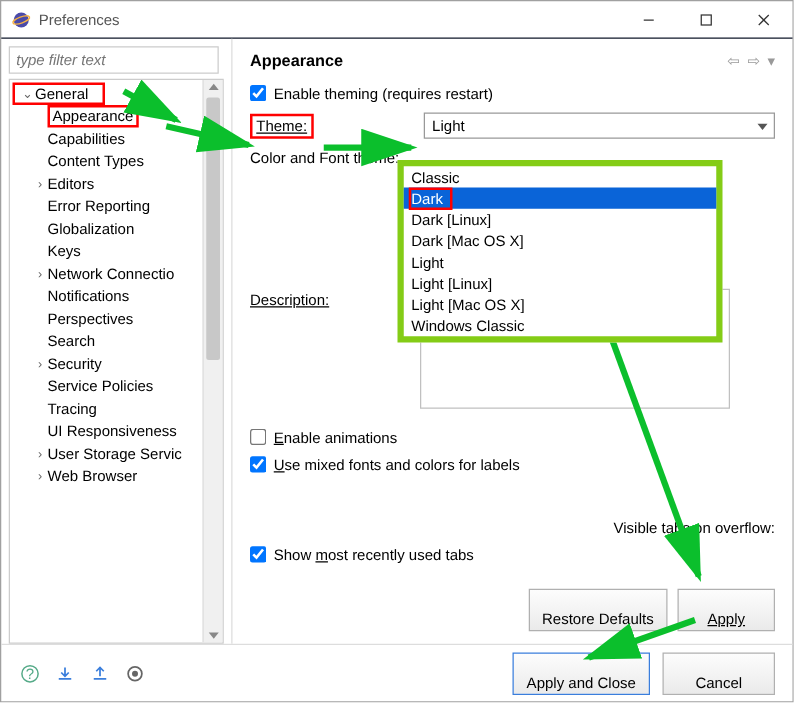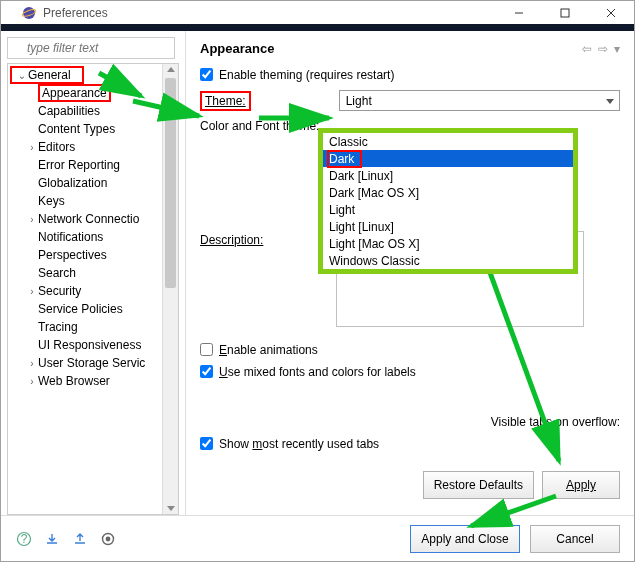--- a/index.html
+++ b/index.html
@@ -1,26 +1,26 @@
 <!DOCTYPE html>
 <html><head>
 <meta charset="utf-8">
 <style>
   * { box-sizing: border-box; font-family: "Segoe UI", Tahoma, sans-serif; font-size: 12px; }
   body { margin: 0; background: #fff; }
   .window { width: 635px; height: 562px; border: 1px solid #a0a0a0; background: #fff; display: flex; flex-direction: column; position: relative; }
-  .titlebar { height: 30px; display: flex; align-items: center; padding: 0 0 0 20px; border-bottom: 7px solid #0f172a; }
+  .titlebar { height: 30px; display: flex; align-items: center; padding: 0 0 0 8px; border-bottom: 1px solid #0f172a; }
   .titlebar-icon { width: 16px; height: 16px; margin-right: 6px; }
   .titlebar-title { flex: 1; color: #555; }
   .titlebar-btns { display: flex; }
   .titlebar-btn { width: 46px; height: 29px; display: flex; align-items: center; justify-content: center; color: #333; }
   .body { flex: 1; display: flex; flex-direction: column; }
   .content-row { flex: 1; display: flex; min-height: 0; }
   .left { width: 185px; border-right: 1px solid #ddd; display: flex; flex-direction: column; padding: 6px 0 0 6px; }
-  .filter { width: 168px; height: 22px; border: 1px solid #ccc; padding: 2px 19px; color: #888; font-style: italic; margin-bottom: 4px; }
+  .filter { width: 168px; height: 22px; border: 1px solid #ccc; padding: 2px 5px; color: #888; font-style: italic; margin-bottom: 4px; }
   .tree-wrap { flex: 1; border: 1px solid #ccc; overflow: hidden; position: relative; background: #fff; width: 172px; }
   .tree { padding: 2px 0 2px 2px; }
   .tree-item { display: flex; align-items: center; height: 18px; padding-left: 4px; white-space: nowrap; color: #000; }
   .tree-arrow { width: 12px; display: inline-block; text-align: center; color: #666; font-size: 10px; }
   .indent1 { padding-left: 16px; }
   .hl-red2 { border: 2px solid #ff0000; }
   .right { flex: 1; display: flex; flex-direction: column; padding: 10px 14px 6px 14px; position: relative; }
   .right-header { display: flex; align-items: center; margin-bottom: 12px; }
   .right-title { font-weight: bold; font-size: 13px; flex: 1; }
   .nav-icons { display: flex; gap: 6px; color: #999; }
@@ -33,21 +33,21 @@
   .theme-dd { flex: 1; height: 21px; border: 1px solid #999; background: #fff; padding: 1px 18px 1px 6px; position: relative; display: flex; align-items: center; }
   .theme-dd::after { content: ""; position: absolute; right: 5px; top: 8px; border-left: 4px solid transparent; border-right: 4px solid transparent; border-top: 5px solid #555; }
   .dd-list { position: absolute; left: 340px; top: 103px; width: 260px; border: 5px solid #84cc16; background: #fff; z-index: 5; }
   .dd-item { height: 17px; padding: 0 6px; display: flex; align-items: center; }
   .dd-item.sel { background: #0a64d8; color: #fff; }
   .desc-label { min-width: 118px; align-self: flex-start; padding-top: 2px;}
   .desc-box { width: 248px; height: 96px; border: 1px solid #c0c0c0; background: #fff; margin-left: 8px; }
   .linklike { text-decoration: underline; }
   .visible-tabs-label { margin-top: 28px; text-align: right; }
   .btn-row { display: flex; justify-content: flex-end; gap: 8px; margin-top: 12px; }
-  .btn { height: 28px; min-width: 78px; border: 1px solid #b0b0b0; background: linear-gradient(#fdfdfd,#eaeaea); display: flex; align-items: center; justify-content: center; padding: 3px 10px; }
+  .btn { height: 16px; min-width: 78px; border: 1px solid #b0b0b0; background: linear-gradient(#fdfdfd,#eaeaea); display: flex; align-items: flex-start; justify-content: center; padding: 16px 10px; }
   .bottom { border-top: 1px solid #ddd; height: 46px; display: flex; align-items: center; padding: 0 14px; gap: 10px; }
   .bottom-left { display: flex; gap: 10px; align-items: center; flex: 1; }
   .bot-icon { width: 18px; height: 18px; display: flex; align-items: center; justify-content: center; color: #4a6; }
   .btn-primary { border: 1px solid #3a7edc; }
   .arrow-svg { position: absolute; pointer-events: none; }
   .scrollbar { position: absolute; right: 0; top: 0; bottom: 0; width: 16px; background: #f0f0f0; border-left: 1px solid #ddd; }
   .scrollbar::before { content: ""; position: absolute; left: 4px; top: 3px; border-left: 4px solid transparent; border-right: 4px solid transparent; border-bottom: 5px solid #888; }
   .scrollbar::after { content: ""; position: absolute; left: 4px; bottom: 3px; border-left: 4px solid transparent; border-right: 4px solid transparent; border-top: 5px solid #888; }
   .thumb { position: absolute; left: 2px; right: 2px; top: 14px; height: 210px; background: #c8c8c8; border-radius: 2px; }
 </style>

